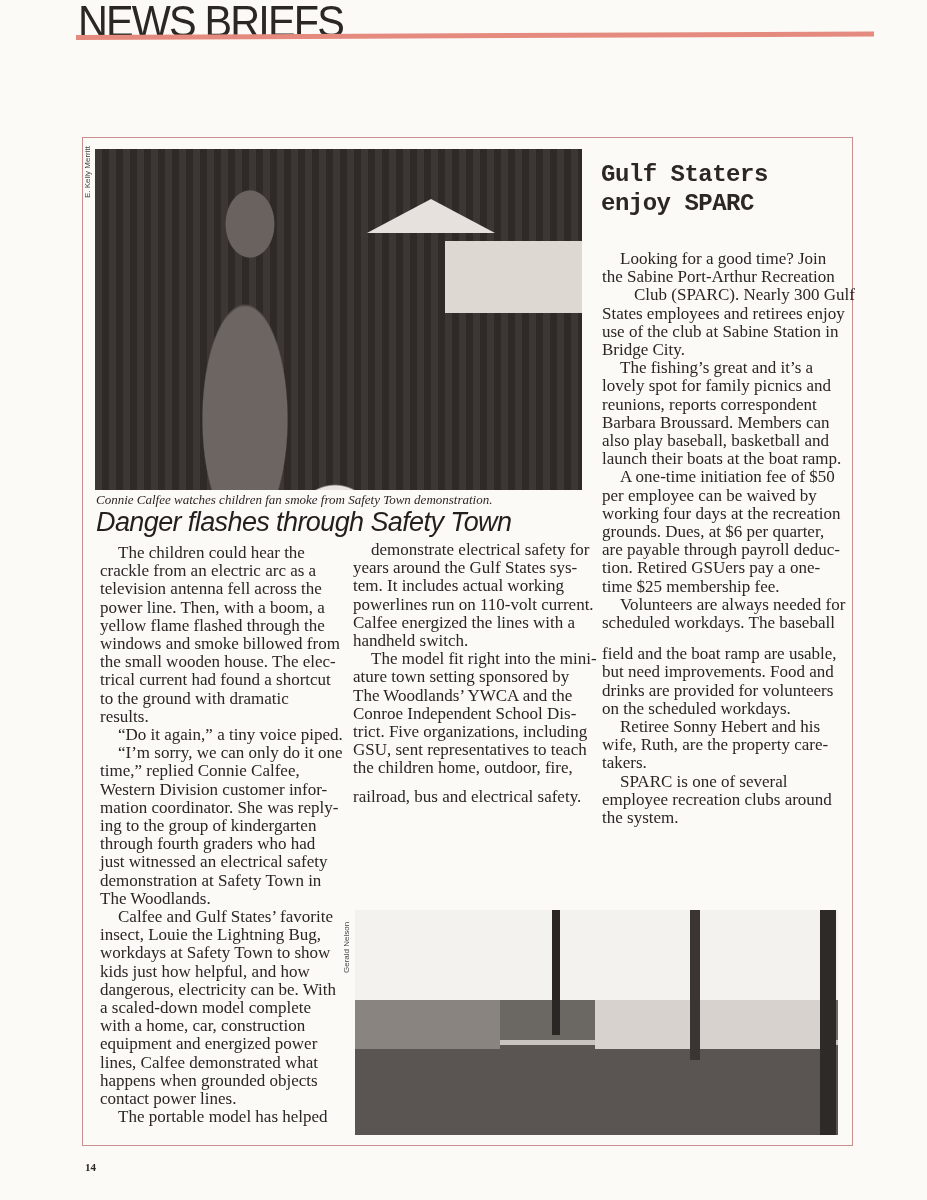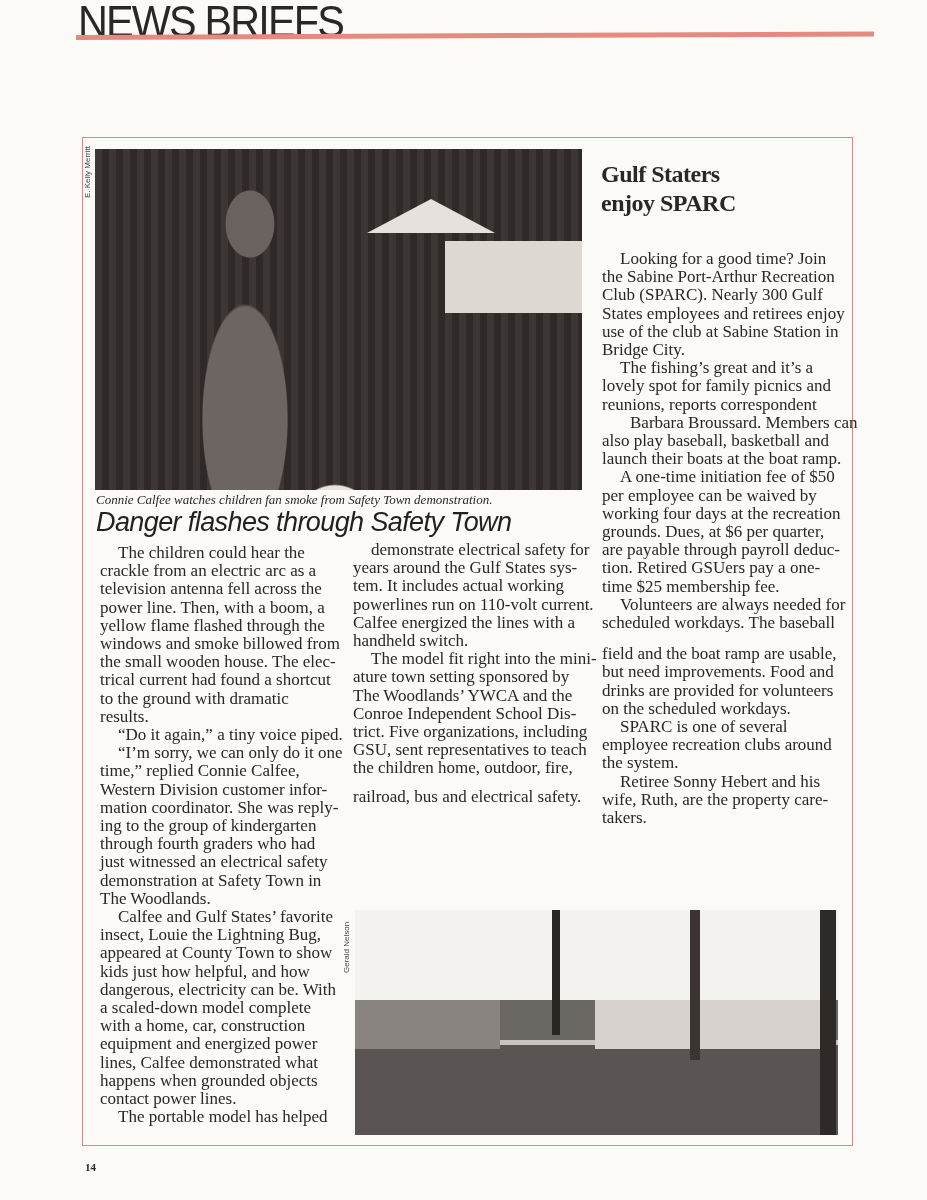--- a/index.html
+++ b/index.html
@@ -58,21 +58,21 @@
     .credit2 { left:342px; top:973px; }
     .caption {
       position:absolute; left:96px; top:492px; font-size:13px; font-style:italic; color:#2a2624;
     }
     .headline {
       position:absolute; left:96px; top:507px;
       font-family:"Liberation Sans", sans-serif; font-style:italic; font-size:27px; letter-spacing:-0.6px; color:#221f1d;
     }
     .side-headline {
       position:absolute; left:601px; top:160px; width:240px;
-      font-family:Liberation Serif, serif; font-weight:bold; font-size:24px; line-height:29px;
+      font-family:Liberation Mono, monospace; font-weight:bold; font-size:24px; line-height:29px;
       letter-spacing:-0.5px; color:#2b2724;
     }
     .col {
       position:absolute; font-size:17px; line-height:18.2px; color:#2a2624;
     }
     .col p { margin:0; text-indent:18px; }
     .col1 { left:100px; top:544px; width:232px; }
     .col2 { left:353px; top:541px; width:236px; }
     .col3 { left:602px; top:250px; width:238px; }
     .line { display:block; white-space:nowrap; }
@@ -118,21 +118,21 @@
       <span class="line" style="text-indent: 0px;">mation coordinator. She was reply-</span>
       <span class="line" style="text-indent: 0px;">ing to the group of kindergarten</span>
       <span class="line" style="text-indent: 0px;">through fourth graders who had</span>
       <span class="line" style="text-indent: 0px;">just witnessed an electrical safety</span>
       <span class="line" style="text-indent: 0px;">demonstration at Safety Town in</span>
       <span class="line" style="text-indent: 0px;">The Woodlands.</span>
     </p>
     <p>
       <span class="line" style="text-indent: 18px;">Calfee and Gulf States’ favorite</span>
       <span class="line" style="text-indent: 0px;">insect, Louie the Lightning Bug,</span>
-      <span class="line" style="text-indent: 0px;">appeared at County Town to show</span>
+      <span class="line" style="text-indent: 0px;">workdays at Safety Town to show</span>
       <span class="line" style="text-indent: 0px;">kids just how helpful, and how</span>
       <span class="line" style="text-indent: 0px;">dangerous, electricity can be. With</span>
       <span class="line" style="text-indent: 0px;">a scaled-down model complete</span>
       <span class="line" style="text-indent: 0px;">with a home, car, construction</span>
       <span class="line" style="text-indent: 0px;">equipment and energized power</span>
       <span class="line" style="text-indent: 0px;">lines, Calfee demonstrated what</span>
       <span class="line" style="text-indent: 0px;">happens when grounded objects</span>
       <span class="line" style="text-indent: 0px;">contact power lines.</span>
     </p>
     <p>
@@ -161,30 +161,30 @@
   </div>
 
 <div class="side-headline">
   <div>Gulf Staters</div>
   <div>enjoy SPARC</div>
 </div>
 <div class="col col3" id="col3">
     <p>
       <span class="line" style="text-indent: 18px;">Looking for a good time? Join</span>
       <span class="line" style="text-indent: 0px;">the Sabine Port-Arthur Recreation</span>
-      <span class="line" style="text-indent: 0px;">Club (SPARC). Nearly 300 Gulf</span>
+      <span class="line" style="text-indent: 0px; margin-left: 32px;">Club (SPARC). Nearly 300 Gulf</span>
       <span class="line" style="text-indent: 0px;">States employees and retirees enjoy</span>
       <span class="line" style="text-indent: 0px;">use of the club at Sabine Station in</span>
       <span class="line" style="text-indent: 0px;">Bridge City.</span>
     </p>
     <p>
       <span class="line" style="text-indent: 18px;">The fishing’s great and it’s a</span>
       <span class="line" style="text-indent: 0px;">lovely spot for family picnics and</span>
       <span class="line" style="text-indent: 0px;">reunions, reports correspondent</span>
-      <span class="line" style="text-indent: 0px; margin-left: 28px;">Barbara Broussard. Members can</span>
+      <span class="line" style="text-indent: 0px;">Barbara Broussard. Members can</span>
       <span class="line" style="text-indent: 0px;">also play baseball, basketball and</span>
       <span class="line" style="text-indent: 0px; text-align: right;">launch their boats at the boat ramp.</span>
     </p>
     <p>
       <span class="line" style="text-indent: 18px;">A one-time initiation fee of $50</span>
       <span class="line" style="text-indent: 0px;">per employee can be waived by</span>
       <span class="line" style="text-indent: 0px;">working four days at the recreation</span>
       <span class="line" style="text-indent: 0px;">grounds. Dues, at $6 per quarter,</span>
       <span class="line" style="text-indent: 0px;">are payable through payroll deduc-</span>
       <span class="line" style="text-indent: 0px;">tion. Retired GSUers pay a one-</span>
@@ -192,28 +192,28 @@
     </p>
     <p>
       <span class="line" style="text-indent: 18px;">Volunteers are always needed for</span>
       <span class="line" style="text-indent: 0px;">scheduled workdays. The baseball</span>
       <span class="line" style="text-indent: 0px; margin-top: 13px;">field and the boat ramp are usable,</span>
       <span class="line" style="text-indent: 0px;">but need improvements. Food and</span>
       <span class="line" style="text-indent: 0px;">drinks are provided for volunteers</span>
       <span class="line" style="text-indent: 0px;">on the scheduled workdays.</span>
     </p>
     <p>
+      <span class="line" style="text-indent: 18px;">Retiree Sonny Hebert and his</span>
+      <span class="line" style="text-indent: 0px;">wife, Ruth, are the property care-</span>
+      <span class="line" style="text-indent: 0px;">takers.</span>
+    </p>
+    <p>
       <span class="line" style="text-indent: 18px;">SPARC is one of several</span>
       <span class="line" style="text-indent: 0px;">employee recreation clubs around</span>
       <span class="line" style="text-indent: 0px;">the system.</span>
-    </p>
-    <p>
-      <span class="line" style="text-indent: 18px;">Retiree Sonny Hebert and his</span>
-      <span class="line" style="text-indent: 0px;">wife, Ruth, are the property care-</span>
-      <span class="line" style="text-indent: 0px;">takers.</span>
     </p>
   </div>
 
 <div class="credit credit2">Gerald Nelson</div>
 <div class="photo photo2">
   <div class="pole"></div>
   <div class="tree"></div>
   <div class="tree2"></div>
 </div>
 

